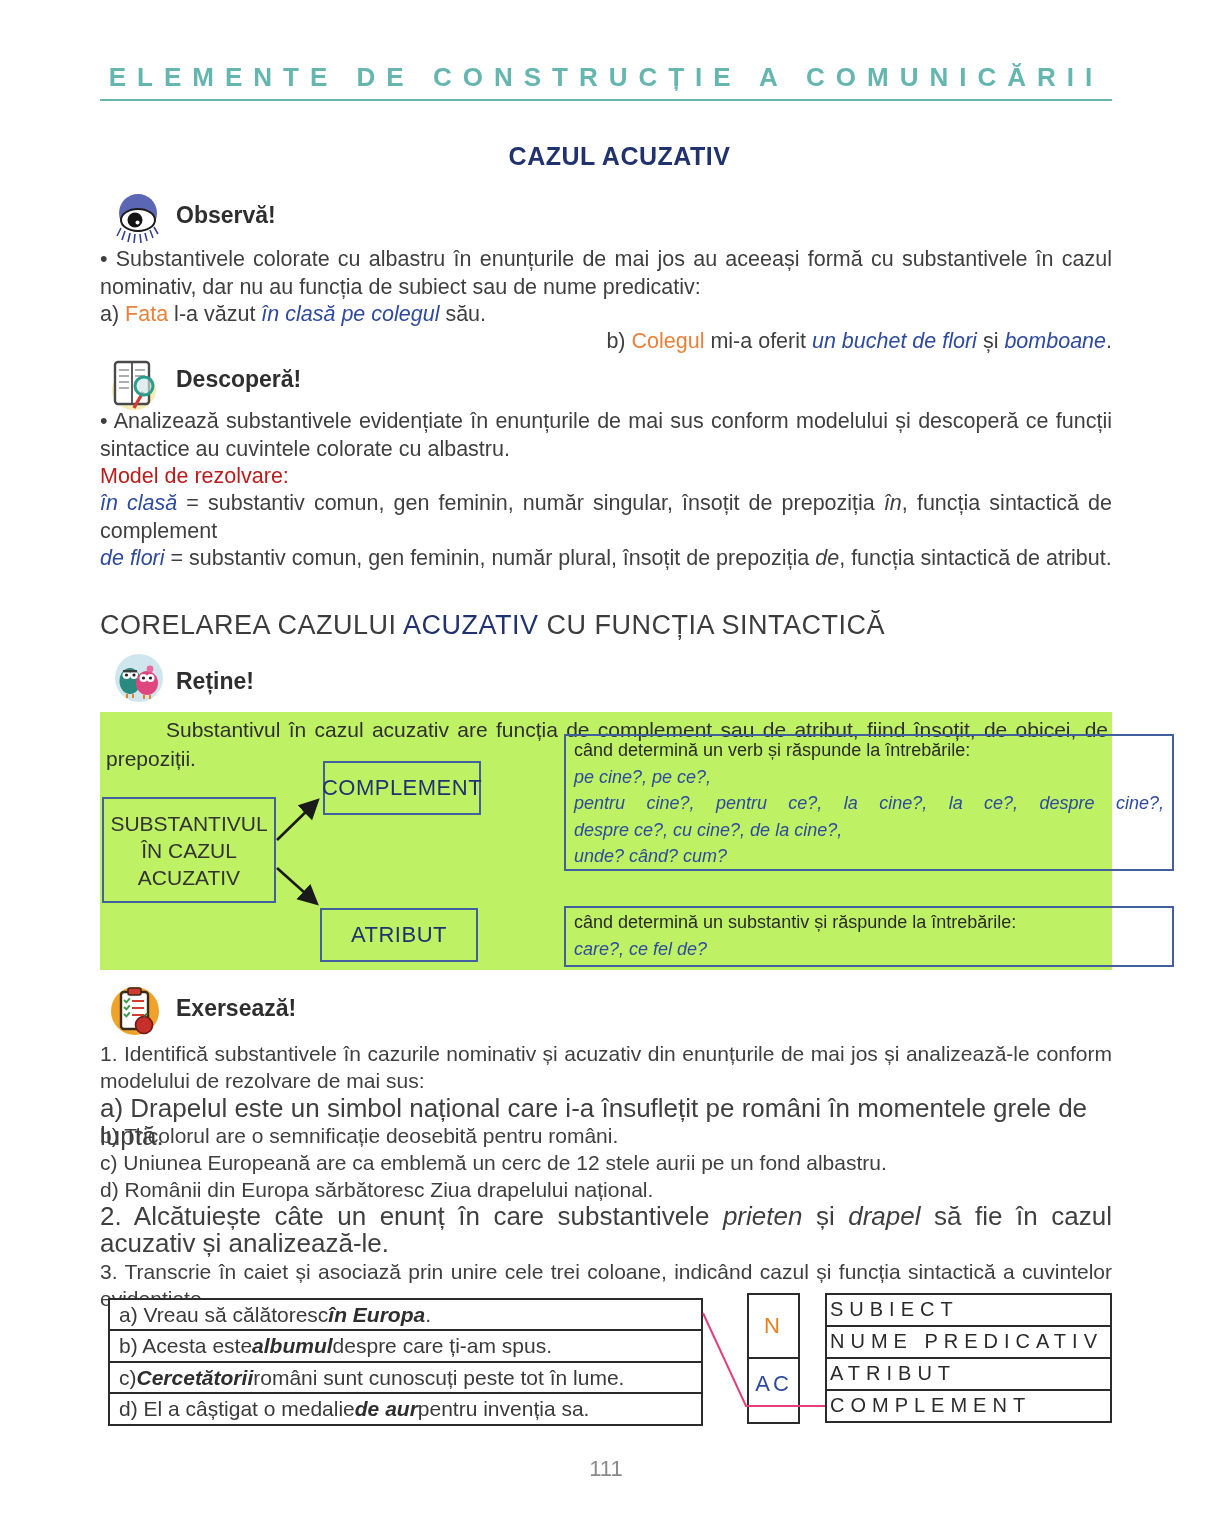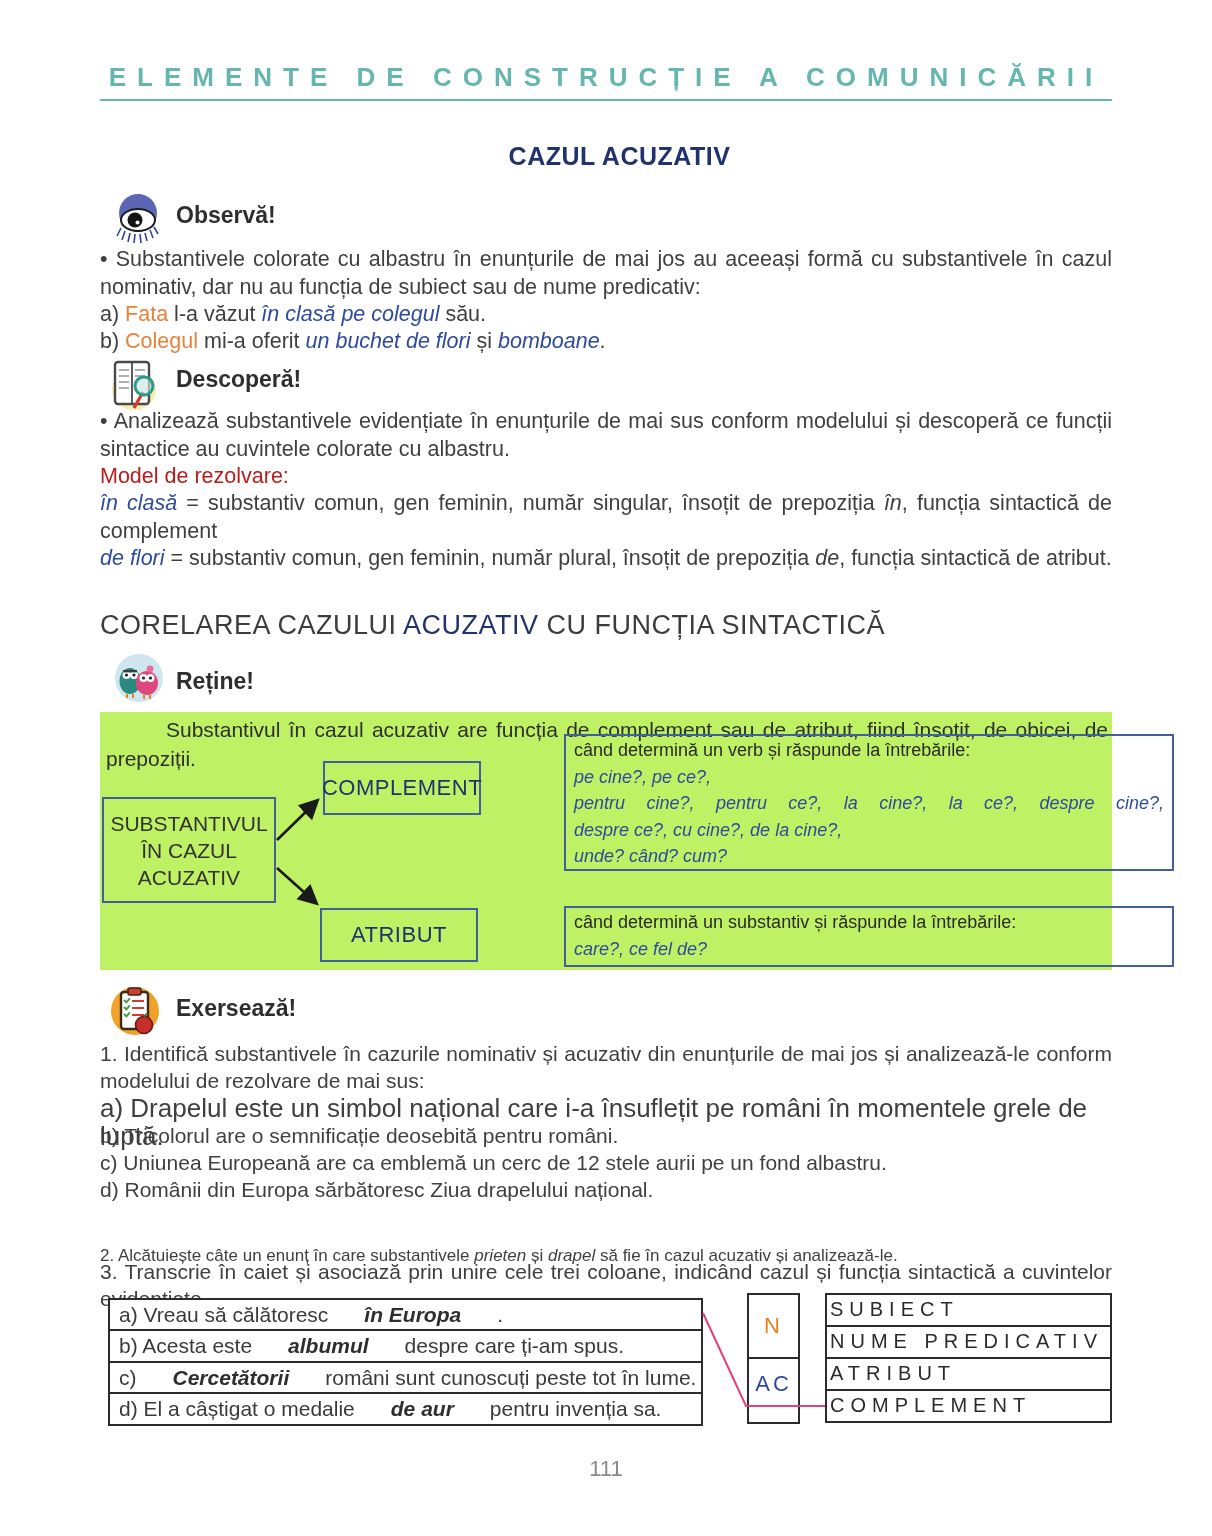--- a/index.html
+++ b/index.html
@@ -39,21 +39,21 @@
   .rule-box { position:absolute; left:464px; width:610px; border:2px solid #41609c; padding:1px 8px 2px 8px;
     font-size:18px; line-height:26.5px; }
   .rule-intro { color:#2a2a2a; }
   .rule-q { color:#2e4a9e; font-style:italic; }
   .jlast { text-align:justify; text-align-last:justify; }
 
   
   .match { position:absolute; left:100px; top:1295px; width:1012px; height:145px; }
   .m-left { position:absolute; left:8px; top:5px; width:595px; }
   .m-row { height:34px; border:2.5px solid #2b2b2b; margin-top:-2.5px; display:flex; align-items:center;
-    padding-left:9px; font-size:21px; color:#3a3a3a; background:#fff;gap:36px; }
+    padding-left:9px; font-size:21px; color:#3a3a3a; background:#fff; }
   .m-mid { position:absolute; left:647px; top:0; width:53px; }
   .m-case { height:67px; border:2.5px solid #2b2b2b; margin-top:-2.5px; display:flex; align-items:center;
     justify-content:center; font-size:22px; letter-spacing:3px; background:#fff; }
   .case-n { color:#e8821e; }
   .case-ac { color:#2e4a9e; padding-bottom:14px; }
   .m-right { position:absolute; left:725px; top:0; width:287px; }
   .m-fn { height:34.5px; border:2.5px solid #2b2b2b; margin-top:-2.5px; display:flex; align-items:center;
     padding-left:3px; font-size:20px; letter-spacing:6px; color:#2b2b2b; background:#fff; }
   .m-svg { position:absolute; left:0; top:0; pointer-events:none; }
 
@@ -80,21 +80,21 @@
       <line x1="37" y1="38" x2="40" y2="46"></line>
         <line x1="41" y1="35" x2="45" y2="42"></line>
     </g>
     <ellipse cx="25" cy="28" rx="17" ry="11" fill="#ffffff" stroke="#1c1c1c" stroke-width="2"></ellipse>
     <circle cx="22" cy="28" r="7.5" fill="#141414"></circle>
     <circle cx="24.5" cy="30.5" r="2" fill="#ffffff"></circle>
   </svg>
   <div class="sec-label" style="top:202px;">Observă!</div>
   <div class="txt just" style="top:246px;">• Substantivele colorate cu albastru în enunțurile de mai jos au aceeași formă cu substantivele în cazul nominativ, dar nu au funcția de subiect sau de nume predicativ:</div>
   <div class="txt" style="top:301px;"><span>a) </span><span class="seg-orange">Fata</span><span> l-a văzut </span><span class="seg-blue-i">în clasă pe colegul</span><span> său.</span></div>
-  <div class="txt" style="top:328px;"><span>b) </span><span class="seg-orange">Colegul</span><span> mi-a oferit </span><span class="seg-blue-i">un buchet de flori</span><span> și </span><span class="seg-blue-i">bomboane</span><span>.</span></div>
+  <div class="txt" style="top:328px;text-align:right;"><span>b) </span><span class="seg-orange">Colegul</span><span> mi-a oferit </span><span class="seg-blue-i">un buchet de flori</span><span> și </span><span class="seg-blue-i">bomboane</span><span>.</span></div>
 
   <svg class="sec-icon" style="left:107px; top:356px;" width="54" height="56" viewBox="0 0 54 56">
     <ellipse cx="27" cy="34" rx="22" ry="20" fill="#f6edb4"></ellipse>
     <rect x="8" y="6" width="34" height="42" rx="3" fill="#ffffff" stroke="#4a4a4a" stroke-width="2.4"></rect>
     <line x1="25" y1="6" x2="25" y2="48" stroke="#4a4a4a" stroke-width="1.8"></line>
     <g stroke="#9a9a9a" stroke-width="1.6">
       <line x1="12" y1="14" x2="22" y2="14"></line>
         <line x1="12" y1="20" x2="22" y2="20"></line>
         <line x1="12" y1="26" x2="22" y2="26"></line>
       <line x1="12" y1="32" x2="22" y2="32"></line>
@@ -194,21 +194,21 @@
     <circle cx="36" cy="41" r="8.5" fill="#c62f2a" stroke="#6e1815" stroke-width="1.6"></circle>
     <path d="M36 33 q1.5-3 4-3" stroke="#3f6b2a" stroke-width="2" fill="none"></path>
   </svg>
   <div class="sec-label" style="top:995px;">Exersează!</div>
 
   <div class="txt just" style="top:1040px; font-size:21px; line-height:27px;">1. Identifică substantivele în cazurile nominativ și acuzativ din enunțurile de mai jos și analizează-le conform modelului de rezolvare de mai sus:</div>
   <div class="txt" style="top:1095px; font-size:26px;">a) Drapelul este un simbol național care i-a însuflețit pe români în momentele grele de luptă.</div>
   <div class="txt" style="top:1122px; font-size:21px;">b) Tricolorul are o semnificație deosebită pentru români.</div>
   <div class="txt" style="top:1149px; font-size:21px;">c) Uniunea Europeană are ca emblemă un cerc de 12 stele aurii pe un fond albastru.</div>
   <div class="txt" style="top:1176px; font-size:21px;">d) Românii din Europa sărbătoresc Ziua drapelului național.</div>
-  <div class="txt just" style="top:1242px; font-size:17px; line-height:27px;"><span>2. Alcătuiește câte un enunț în care substantivele </span><span class="seg-i">prieten</span><span> și </span><span class="seg-i">drapel</span><span> să fie în cazul acuzativ și analizează-le.</span></div>
+  <div class="txt just" style="top:1203px; font-size:26px; line-height:27px;"><span>2. Alcătuiește câte un enunț în care substantivele </span><span class="seg-i">prieten</span><span> și </span><span class="seg-i">drapel</span><span> să fie în cazul acuzativ și analizează-le.</span></div>
   <div class="txt just" style="top:1258px; font-size:21px; line-height:27px;">3. Transcrie în caiet și asociază prin unire cele trei coloane, indicând cazul și funcția sintactică a cuvintelor evidențiate.</div>
 
   <div class="match">
     <div class="m-left">
       <div class="m-row">
           <span>a) Vreau să călătoresc </span>
           <span class="seg-bi">în Europa</span>
           <span>.</span>
         </div>
       <div class="m-row">

